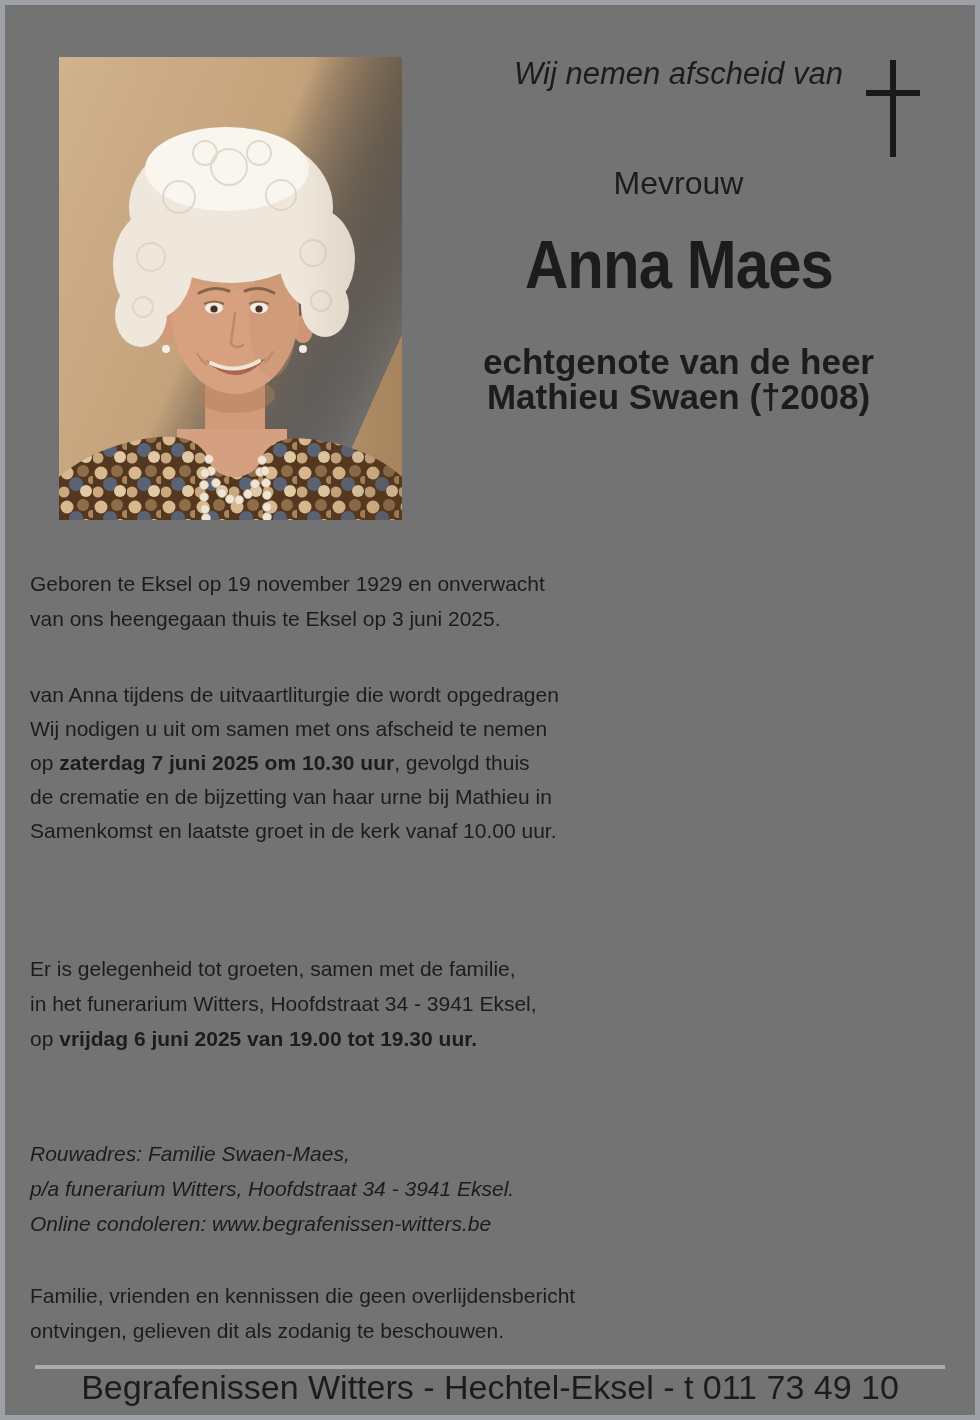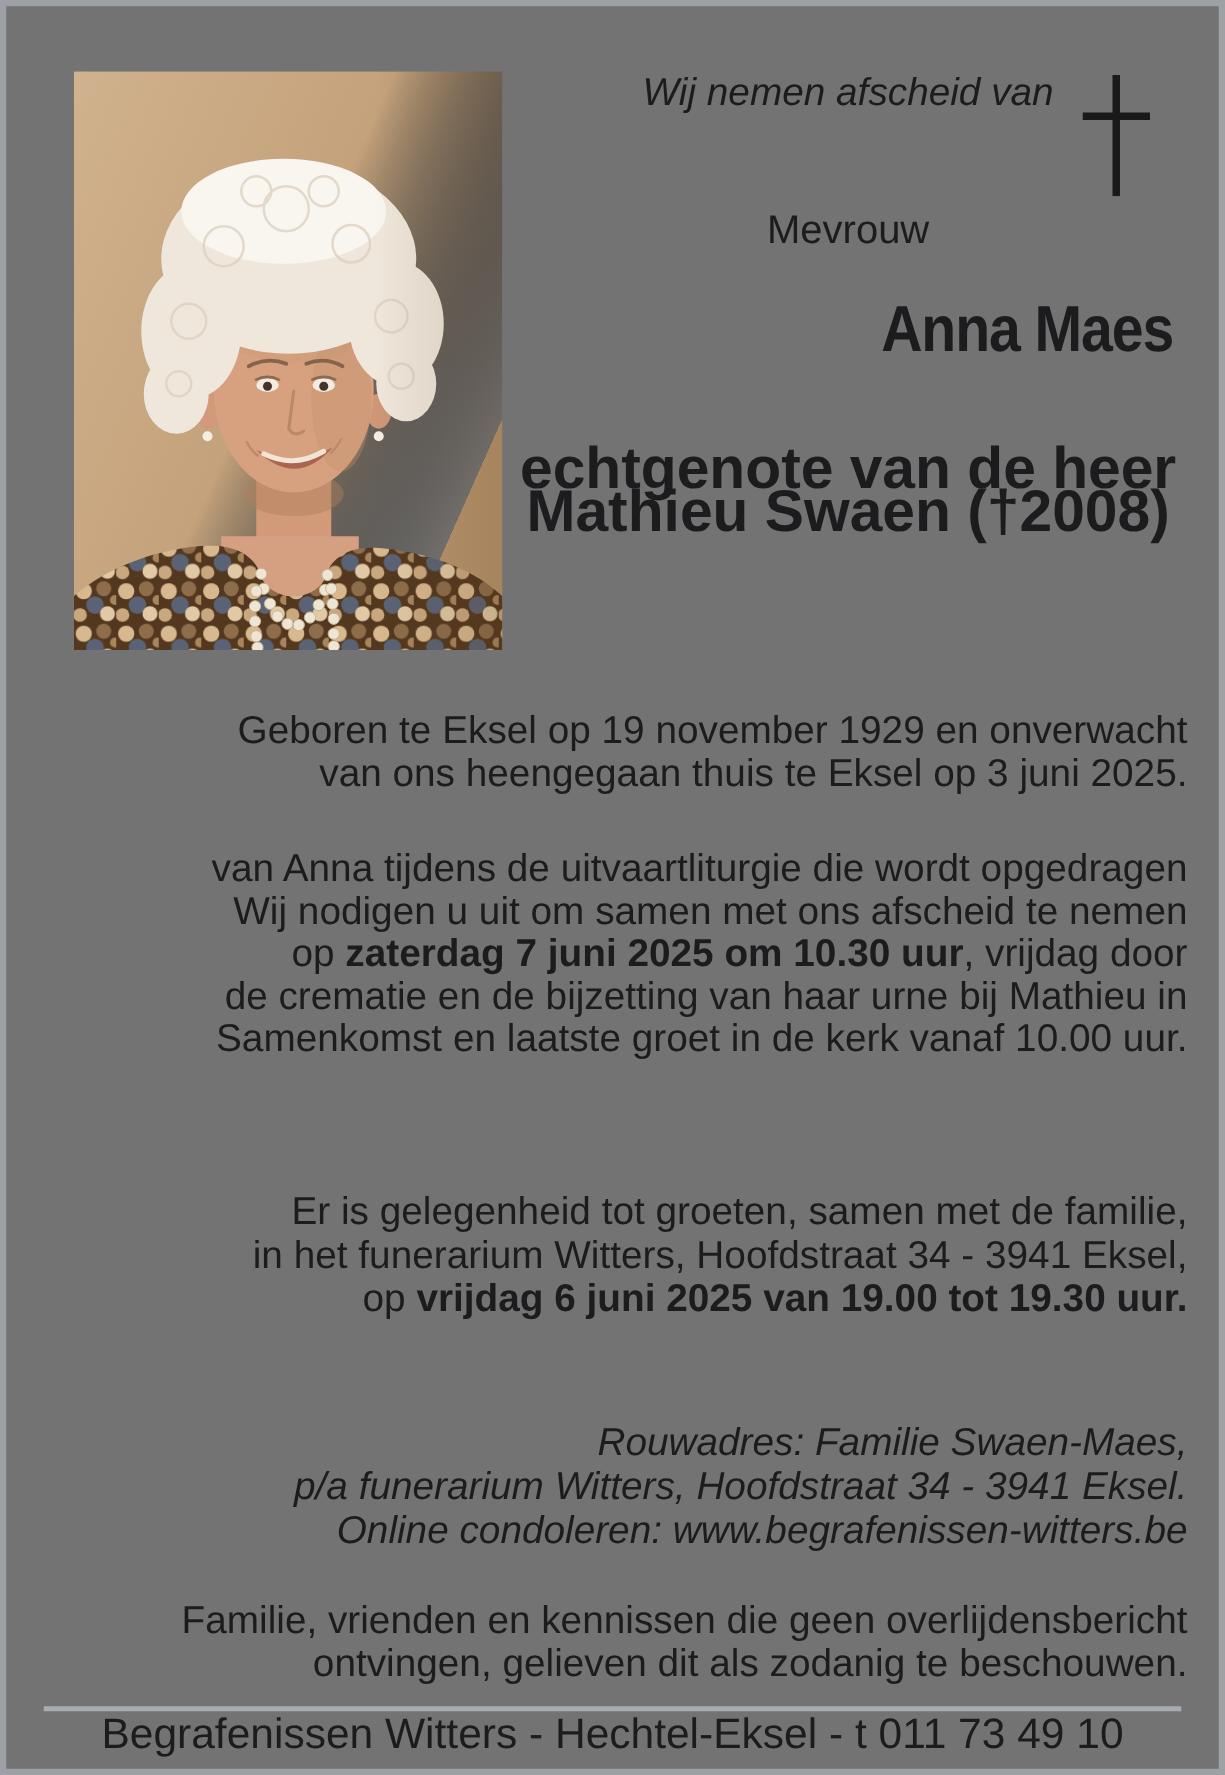--- a/index.html
+++ b/index.html
@@ -20,25 +20,25 @@
   .photo{
     position:absolute;left:59px;top:57px;width:343px;height:463px;
     overflow:hidden;
   }
   .photo svg{display:block;width:100%;height:100%;}
   
   .hcol{position:absolute;left:402px;width:553px;text-align:center;}
   .intro{top:57px;font-style:italic;font-size:31px;line-height:34px;}
   .cross{position:absolute;left:866px;top:60px;width:54px;height:97px;}
   .salutation{top:165px;font-size:32px;line-height:36px;}
-  .name{top:228px;font-size:52px;font-weight:700;line-height:72px;letter-spacing:-1px;text-align:right;}
+  .name{top:228px;font-size:68px;font-weight:700;line-height:72px;letter-spacing:-1px;}
   .name .squeeze{display:inline-block;transform:scaleX(.88);transform-origin:50% 50%;}
-  .spouse{top:356px;font-size:47px;font-weight:700;line-height:35px;}
-  
-  .para{position:absolute;left:30px;right:30px;text-align:right;font-size:31px;}
+  .spouse{top:344px;font-size:35px;font-weight:700;line-height:35px;}
+  
+  .para{position:absolute;left:30px;right:20px;text-align:left;font-size:21px;}
   .para .line{white-space:nowrap;}
   .p0{top:566px;line-height:35px;}
   .p1{top:678px;line-height:34px;}
   .p2{top:951px;line-height:35px;}
   .p3{top:1136px;line-height:35px;font-style:italic;}
   .p4{top:1278px;line-height:35px;}
   .para b{font-weight:700;}
   
   .rule{position:absolute;left:35px;right:35px;top:1365px;height:4px;background:#a8abb0;}
   .footer{position:absolute;left:0;right:0;top:1372px;text-align:center;font-size:34px;line-height:31px;}
@@ -177,21 +177,21 @@
     <div class="line">Mathieu Swaen (†2008)</div>
   </div>
 
   <div class="para p0">
       <div class="line">Geboren te Eksel op 19 november 1929 en onverwacht</div>
       <div class="line">van ons heengegaan thuis te Eksel op 3 juni 2025.</div>
     </div>
   <div class="para p1">
       <div class="line">van Anna tijdens de uitvaartliturgie die wordt opgedragen</div>
       <div class="line">Wij nodigen u uit om samen met ons afscheid te nemen</div>
-      <div class="line"><span>op </span><b>zaterdag 7 juni 2025 om 10.30 uur</b><span>, vrijdag door</span></div>
+      <div class="line"><span>op </span><b>zaterdag 7 juni 2025 om 10.30 uur</b><span>, gevolgd thuis</span></div>
       <div class="line">de crematie en de bijzetting van haar urne bij Mathieu in</div>
       <div class="line">Samenkomst en laatste groet in de kerk vanaf 10.00 uur.</div>
     </div>
   <div class="para p2">
       <div class="line">Er is gelegenheid tot groeten, samen met de familie,</div>
       <div class="line">in het funerarium Witters, Hoofdstraat 34 - 3941 Eksel,</div>
       <div class="line"><span>op </span><b>vrijdag 6 juni 2025 van 19.00 tot 19.30 uur.</b><span></span></div>
     </div>
   <div class="para p3">
       <div class="line">Rouwadres: Familie Swaen-Maes,</div>

